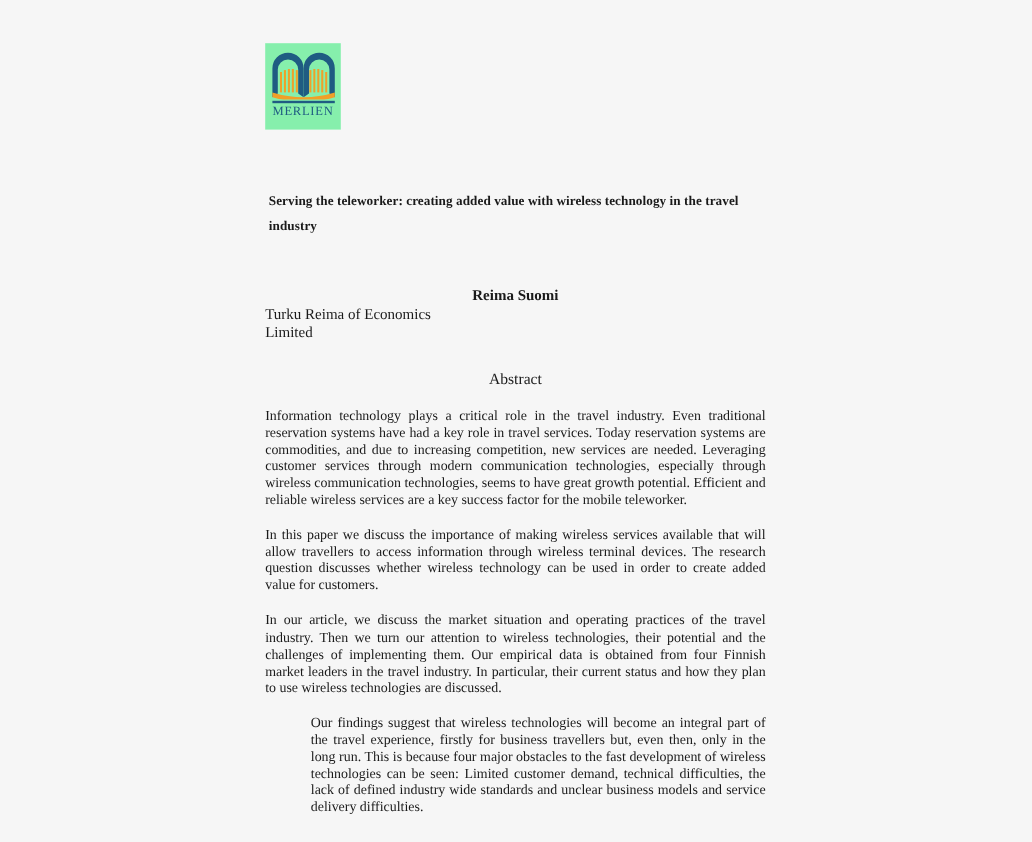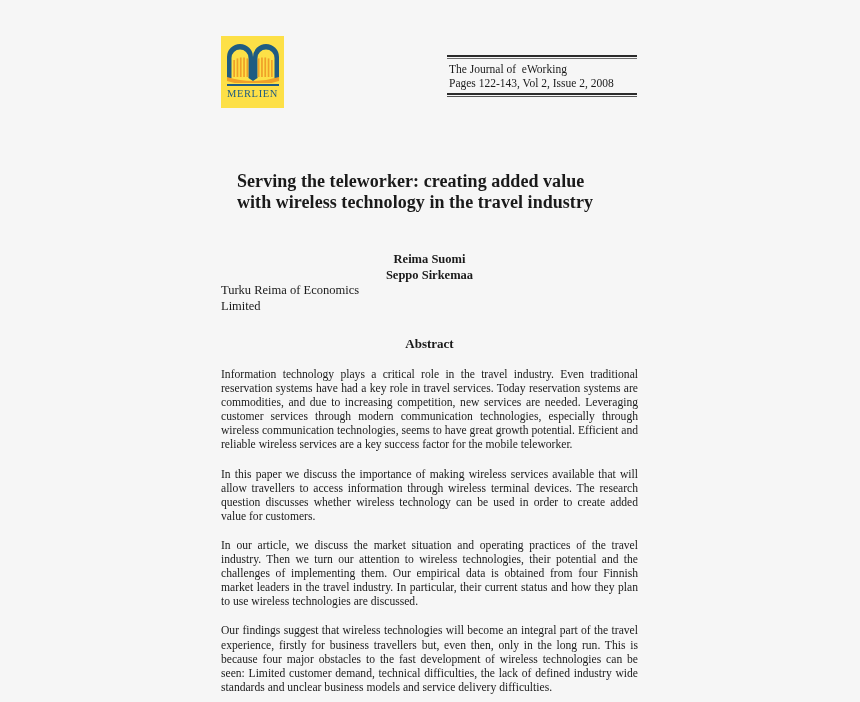--- a/index.html
+++ b/index.html
@@ -31,21 +31,21 @@
     width: 860px;
     height: 120px;
   }
 
   .logo-block {
     position: absolute;
     left: 221px;
     top: 36px;
     width: 63px;
     height: 72px;
-    background: #fde047;
+    background: #86efac;
     display: flex;
     flex-direction: column;
     align-items: center;
     justify-content: flex-start;
   }
 
   .logo-mark {
     width: 60px;
     height: 44px;
     margin-top: 3px;
@@ -112,62 +112,63 @@
 
   
   .column {
     position: absolute;
     left: 221px;
     top: 155px;
     width: 417px;
   }
 
   .title {
-    font-size: 18px;
+    font-size: 11px;
     font-weight: bold;
     line-height: 21px;
-    margin: 16px;
+    margin: 3px;
     letter-spacing: 0.05px;
   }
 
   .authors {
     margin-top: 39px;
   }
   .author-name {
     font-size: 12.5px;
     font-weight: bold;
     line-height: 15.5px;
     text-align: center;
   }
   .affiliation {
     font-size: 12.5px;
     line-height: 15.5px;
   }
 
   .abstract-heading {
     text-align: center;
     font-size: 13px;
-    font-weight: bold;
+    font-weight: normal;
     margin-top: 22px;
     margin-bottom: 0;
   }
 
   .abstract-body {
     margin-top: 16px;
   }
   .abstract-body p {
     margin: 0 0 15px 0;
     font-size: 11.6px;
     line-height: 14.1px;
     text-align: justify;
     text-justify: inter-word;
     hyphens: none;
   }
   .abstract-body p:last-child {
     margin-bottom: 0;
+    margin-left: 38px;
   }
 </style>
 </head>
 <body>
 
 <div class="page">
 
   <div class="header">
 
     <div class="logo-block">
@@ -192,40 +193,29 @@
           <rect x="44.7" y="19.4" width="1.7" height="18.6"></rect>
           <rect x="48" y="21" width="1.7" height="17"></rect>
         </g>
 
         <path d="M4 38 Q30 46 56 38 L56 42 Q30 50 4 42 Z" fill="#f0a028"></path>
       </svg>
       <div class="logo-rule"></div>
       <div class="logo-word">MERLIEN</div>
     </div>
 
-    <div class="journal-box">
-      <div class="rule-top-thick"></div>
-      <div class="rule-top-thin"></div>
-      <div class="journal-lines">
-        <div class="journal-line">The Journal of  eWorking</div>
-        <div class="journal-line">Pages 122-143, Vol 2, Issue 2, 2008</div>
-      </div>
-      <div class="rule-bottom-thick"></div>
-      <div class="rule-bottom-thin"></div>
-    </div>
 
   </div>
 
   <div class="column">
 
     <h1 class="title">Serving the teleworker: creating added value with wireless technology in the travel industry</h1>
 
     <div class="authors">
       <div class="author-name">Reima Suomi</div>
-      <div class="author-name">Seppo Sirkemaa</div>
       <div class="affiliation">Turku Reima of Economics</div>
       <div class="affiliation">Limited</div>
     </div>
 
     <div class="abstract-heading">Abstract</div>
 
     <div class="abstract-body">
       <p>Information technology plays a critical role in the travel industry. Even traditional reservation systems have had a key role in travel services. Today reservation systems are commodities, and due to increasing competition, new services are needed. Leveraging customer services through modern communication technologies, especially through wireless communication technologies, seems to have great growth potential. Efficient and reliable wireless services are a key success factor for the mobile teleworker.</p>
       <p>In this paper we discuss the importance of making wireless services available that will allow travellers to access information through wireless terminal devices. The research question discusses whether wireless technology can be used in order to create added value for customers.</p>
       <p>In our article, we discuss the market situation and operating practices of the travel industry. Then we turn our attention to wireless technologies, their potential and the challenges of implementing them. Our empirical data is obtained from four Finnish market leaders in the travel industry. In particular, their current status and how they plan to use wireless technologies are discussed.</p>

